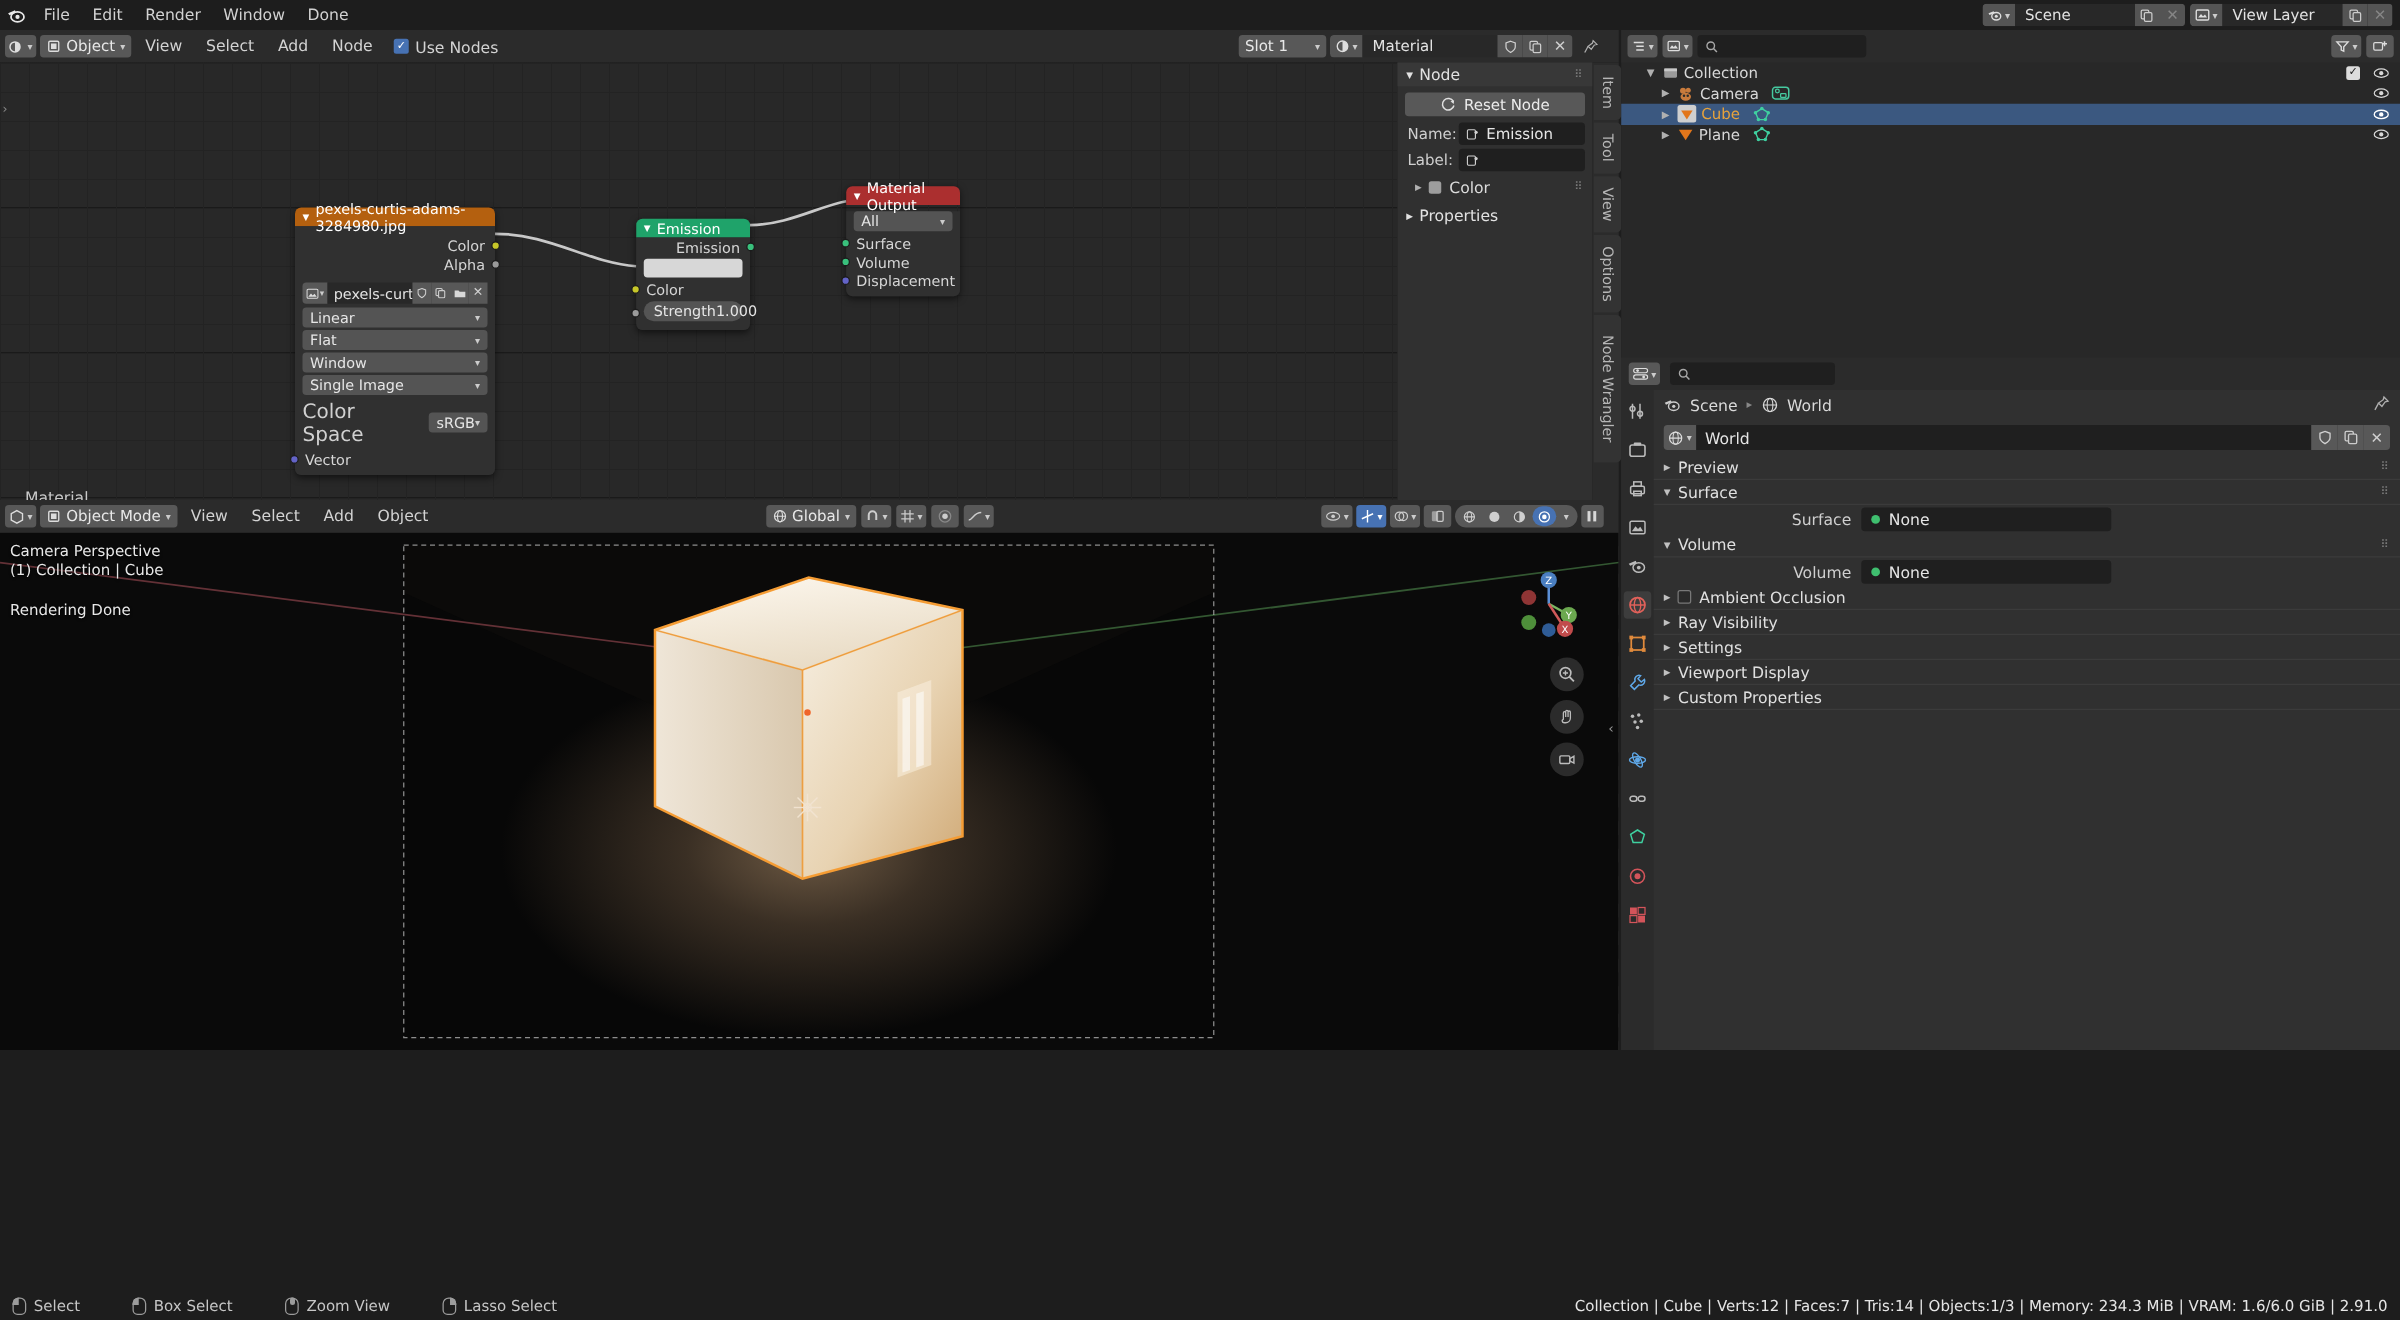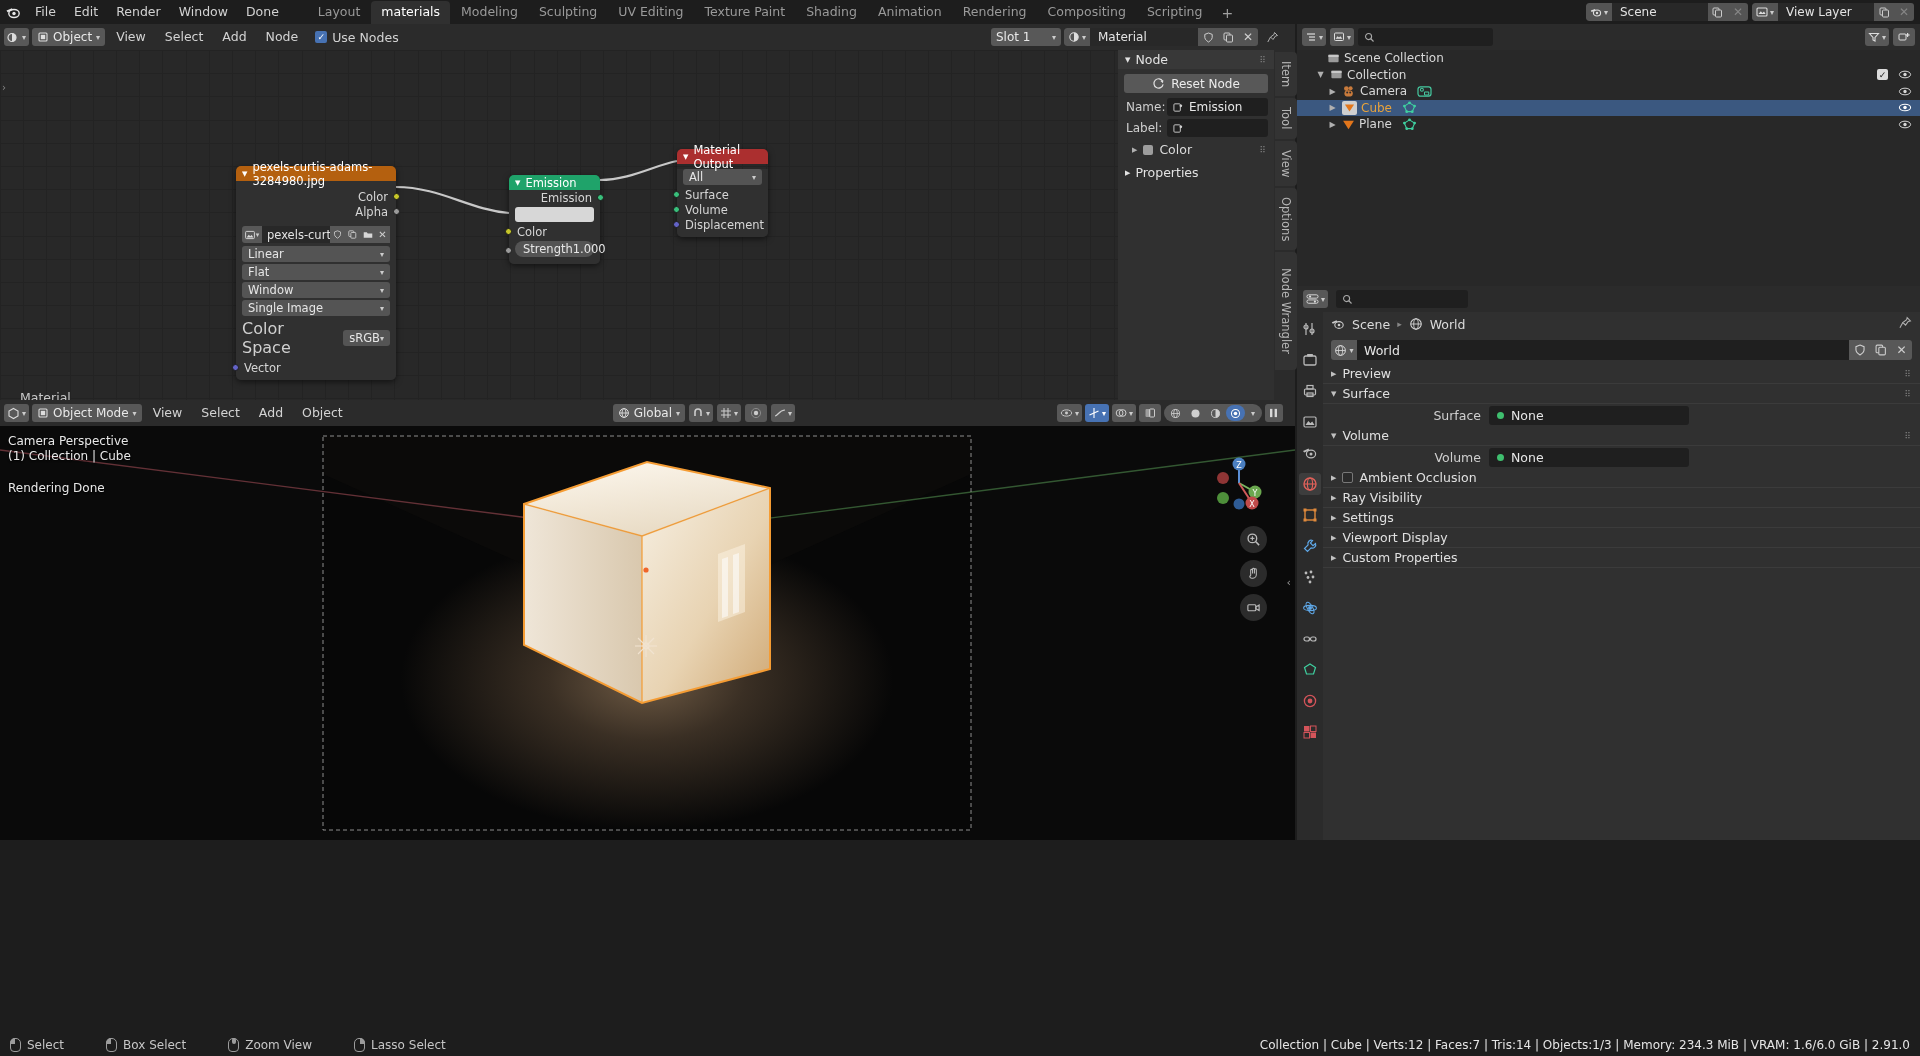--- a/index.html
+++ b/index.html
@@ -251,34 +251,20 @@
           <circle cx="9" cy="9.5" r="1.7" fill="#e8e8e8"></circle>
           <path d="M1.5 6.5 L7 4.2 L7.6 6.1 L2.6 8.2 Z" fill="#e8e8e8"></path>
         </svg>
     </div>
     <div class="menu-item">File</div>
     <div class="menu-item">Edit</div>
     <div class="menu-item">Render</div>
     <div class="menu-item">Window</div>
     <div class="menu-item">Done</div>
 
-    <div class="wstabs">
-      <div class="wstab">Layout</div>
-      <div class="wstab active">materials</div>
-      <div class="wstab">Modeling</div>
-      <div class="wstab">Sculpting</div>
-      <div class="wstab">UV Editing</div>
-      <div class="wstab">Texture Paint</div>
-      <div class="wstab">Shading</div>
-      <div class="wstab">Animation</div>
-      <div class="wstab">Rendering</div>
-      <div class="wstab">Compositing</div>
-      <div class="wstab">Scripting</div>
-      <div class="wstab-plus">+</div>
-    </div>
 
     <div class="topbar-right">
       <div class="field-group">
         <div class="fg-icon">
           <svg width="12" height="12" viewBox="0 0 12 12">
               <ellipse cx="7" cy="7" rx="3.6" ry="3" fill="none" stroke="#ddd" stroke-width="1.1"></ellipse>
               <circle cx="7" cy="7" r="1.2" fill="#ddd"></circle>
               <path d="M0.8 4.6 L5 3 L5.5 4.4 L1.6 5.9 Z" fill="#ddd"></path>
             </svg>
           <span style="font-size:8px;color:#ccc">▾</span>
@@ -835,27 +821,20 @@
           <svg width="12" height="12" viewBox="0 0 12 12">
               <rect x="1" y="3" width="7" height="6" rx="1" fill="none" stroke="#ddd" stroke-width="1"></rect>
               <line x1="9.6" y1="2" x2="9.6" y2="6" stroke="#ddd" stroke-width="1.2"></line>
               <line x1="7.6" y1="4" x2="11.6" y2="4" stroke="#ddd" stroke-width="1.2"></line>
             </svg>
         </div>
       </div>
     </div>
 
     <div>
-      <div class="ol-row" style="padding-left:30px">
-        <svg width="13" height="13" viewBox="0 0 14 14">
-            <rect x="1.5" y="3" width="11" height="8" rx="1" fill="#9a9a9a"></rect>
-            <rect x="1.5" y="3" width="11" height="2.4" fill="#c8c8c8"></rect>
-          </svg>
-        <span>Scene Collection</span>
-      </div>
 
       <div class="ol-row" style="padding-left:18px">
         <span class="ol-tri">▼</span>
         <svg width="13" height="13" viewBox="0 0 14 14">
             <rect x="1.5" y="3" width="11" height="8" rx="1" fill="#9a9a9a"></rect>
             <rect x="1.5" y="3" width="11" height="2.4" fill="#c8c8c8"></rect>
           </svg>
         <span>Collection</span>
         <span class="ol-eye">
           <span style="width:11px;height:11px;background:#dcdcdc;border-radius:2px;display:flex;align-items:center;justify-content:center;color:#222;font-size:9px">✓</span>

